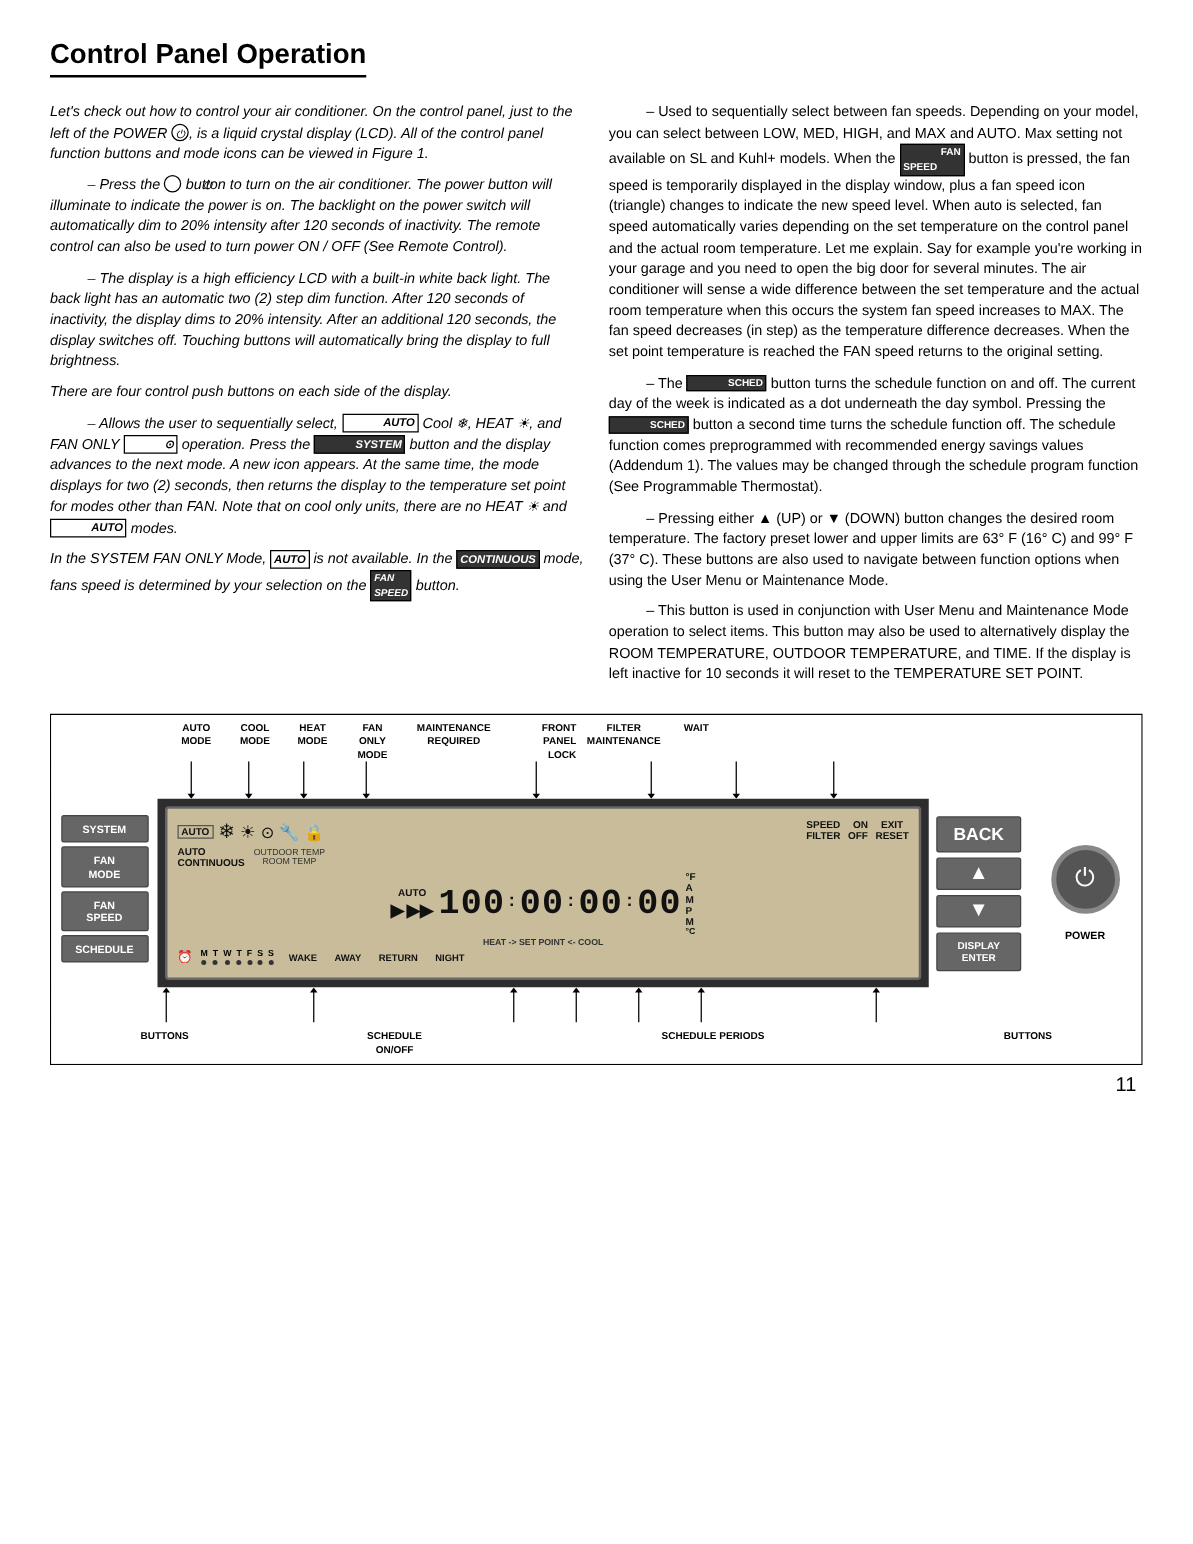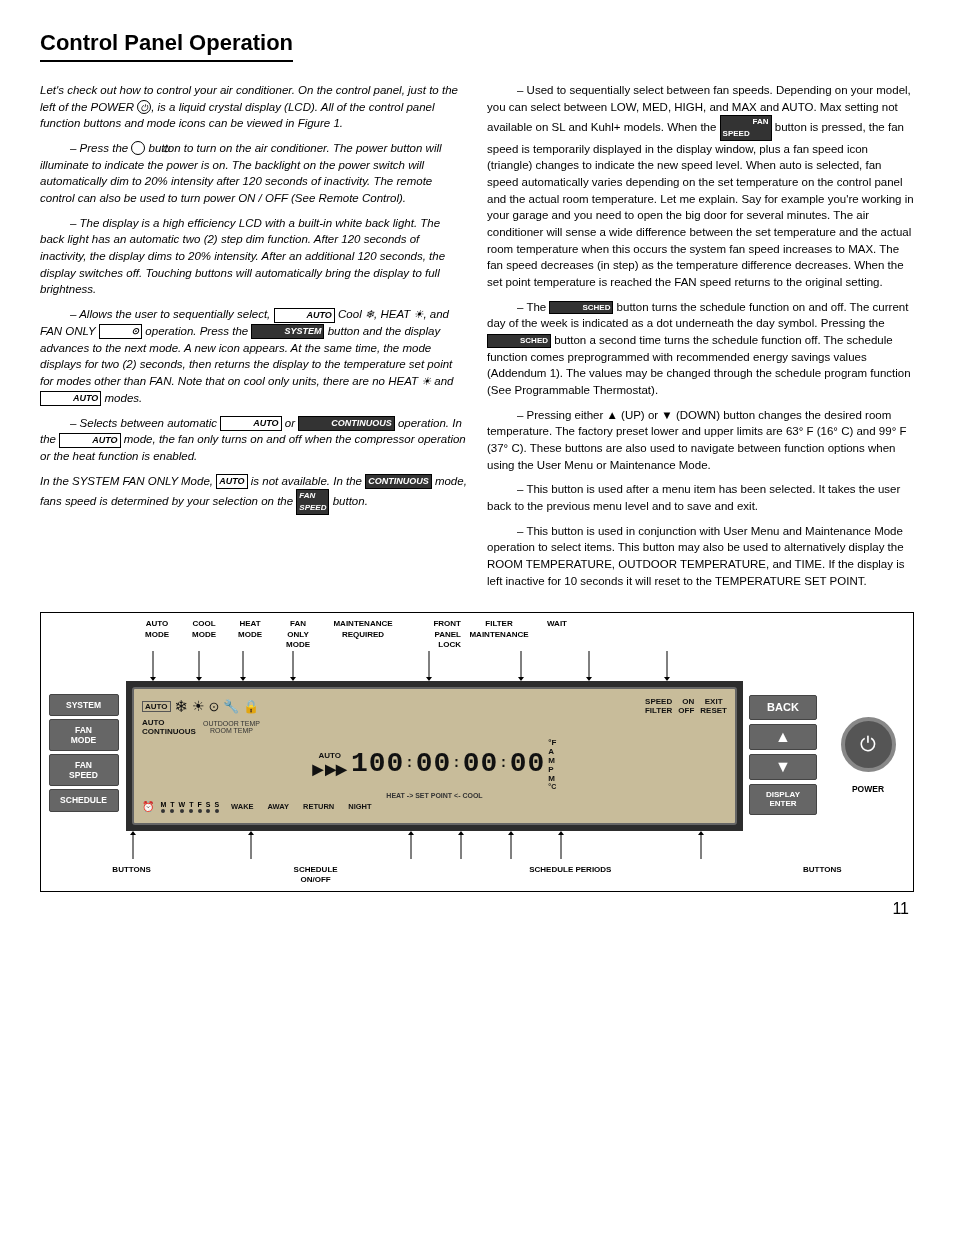--- a/index.html
+++ b/index.html
@@ -151,21 +151,21 @@
       text-align: center;
       padding: 5px 6px;
       border-radius: 2px;
       width: 70px;
       line-height: 1.2;
       border: 1px solid #444;
     }
     .rgt-btn {
       background: #666;
       color: #fff;
-      font-size: 11px;
+      font-size: 14px;
       font-weight: bold;
       text-align: center;
       padding: 5px 6px;
       border-radius: 2px;
       width: 68px;
       line-height: 1.2;
       border: 1px solid #444;
     }
     .pwr-circle {
       width: 55px;
@@ -214,43 +214,40 @@
   <div class="left-col">
     <p>
       Let's check out how to control your air conditioner.  On the control panel, just to the left of the POWER <span style="display:inline-block;border:1px solid #000;border-radius:50%;width:14px;height:14px;text-align:center;font-size:9px;line-height:14px;">⏻</span>, is a liquid crystal display (LCD).  All of the control panel function buttons and mode icons can be viewed in Figure 1.
     </p>
     <p class="indent-p">
       – Press the <span style="display:inline-block;border:1px solid #000;border-radius:50%;width:14px;height:14px;text-align:center;font-size:9px;line-height:14px;">⏻</span> button to turn on the air conditioner.  The power button will illuminate to indicate the power is on.  The backlight on the power switch will automatically dim to 20% intensity after 120 seconds of inactivity. The remote control can also be used to turn power ON / OFF (See Remote Control).
     </p>
     <p class="indent-p">
       –  The display is a high efficiency LCD with a built-in white back light.  The back light has an automatic two (2) step dim function. After 120 seconds of inactivity, the display dims to 20% intensity.  After an additional 120 seconds, the display switches off.  Touching buttons will automatically bring the display to full brightness.
     </p>
+    <p>
+      There are four control push buttons on each side of the display.
+    </p>
     <p class="indent-p">
       – Allows the user to sequentially select, <span class="inline-icon">AUTO</span> Cool <span style="font-size:11px;">❄</span>, HEAT <span style="font-size:11px;">☀</span>, and FAN ONLY <span class="inline-icon">⊙</span> operation.  Press the <span class="inline-icon-dark">SYSTEM</span> button and the display advances to the next mode.  A new icon appears.  At the same time, the mode displays for two (2) seconds, then returns the display to the temperature set point for modes other than FAN.  Note that on cool only units, there are no HEAT <span style="font-size:11px;">☀</span> and <span class="inline-icon">AUTO</span> modes.
-    </p>
-    <p class="indent-p">
-      – Selects between automatic <span class="inline-icon">AUTO</span> or <span class="inline-icon-dark">CONTINUOUS</span> operation.  In the <span class="inline-icon">AUTO</span> mode, the fan only turns on and off when the compressor operation or the heat function is enabled.
     </p>
     <p>
       In the SYSTEM FAN ONLY Mode, <span class="inline-icon">AUTO</span> is not available. In the <span class="inline-icon-dark">CONTINUOUS</span> mode, fans speed is determined by your selection on the <span class="inline-icon-dark" style="font-size:8px;">FAN<br>SPEED</span> button.
     </p>
   </div>
 
   <div class="right-col">
     <p class="indent-p">
       – Used to sequentially select between fan speeds. Depending on your model, you can select between LOW, MED, HIGH, and MAX and AUTO.  Max setting not available on SL and Kuhl+ models. When the <span class="inline-icon-dark" style="font-size:8px;">FAN<br>SPEED</span> button is pressed, the fan speed is temporarily displayed in the display window, plus a fan speed icon (triangle) changes to indicate the new speed level. When auto is selected, fan speed automatically varies depending on the set temperature on the control panel and the actual room temperature.  Let me explain.  Say for example you're working in your garage and you need to open the big door for several minutes.  The air conditioner will sense a wide difference between the set temperature and the actual room temperature when this occurs the system fan speed increases to MAX.  The fan speed decreases (in step) as the temperature difference decreases.  When the set point temperature is reached the FAN speed returns to the original setting.
     </p>
     <p class="indent-p">
       – The <span class="inline-icon-dark" style="font-size:8px;">SCHED</span> button turns the schedule function on and off.  The current day of the week is indicated as a dot underneath the day symbol.  Pressing the <span class="inline-icon-dark" style="font-size:8px;">SCHED</span> button a second time turns the schedule function off.  The schedule function comes preprogrammed with recommended energy savings values (Addendum 1).  The values may be changed through the schedule program function (See Programmable Thermostat).
     </p>
     <p class="indent-p">
       – Pressing either ▲ (UP) or ▼ (DOWN) button changes the desired room temperature.   The factory preset lower and upper limits are 63° F (16° C) and 99° F (37° C).  These buttons are also used to navigate between function options when using the User Menu or Maintenance Mode.
-    </p>
-    <p class="indent-p">
-      – This button is used after a menu item has been selected. It takes the user back to the previous menu level and to save and exit.
     </p>
     <p class="indent-p">
       – This button is used in conjunction with User Menu and Maintenance Mode operation to select items. This button may also be used to alternatively display the ROOM TEMPERATURE, OUTDOOR TEMPERATURE, and TIME. If the display is left inactive for 10 seconds it will reset to the TEMPERATURE SET POINT.
     </p>
   </div>
 </div>
 
 
 <div class="thermostat-figure">
 

